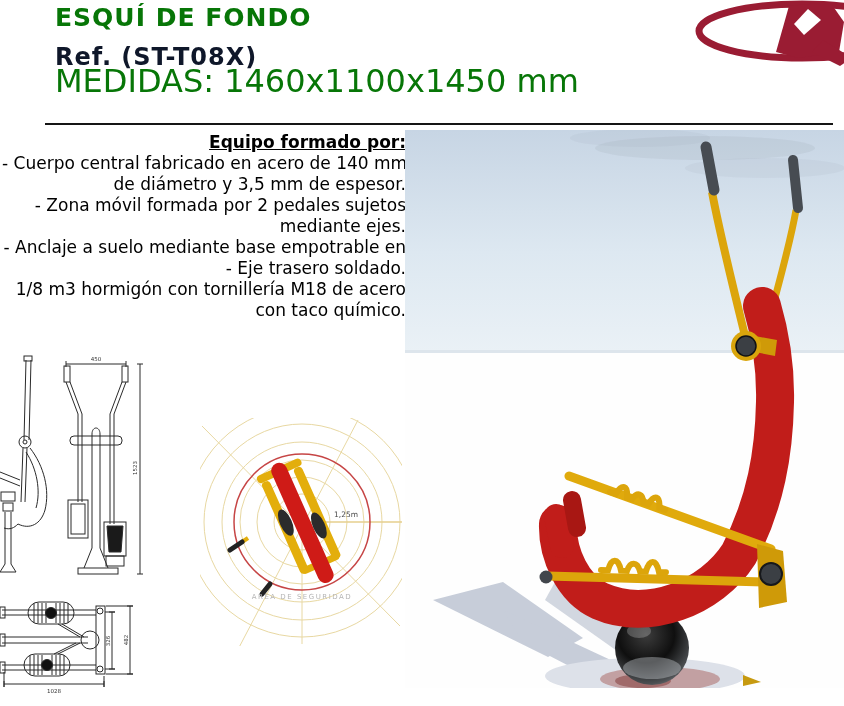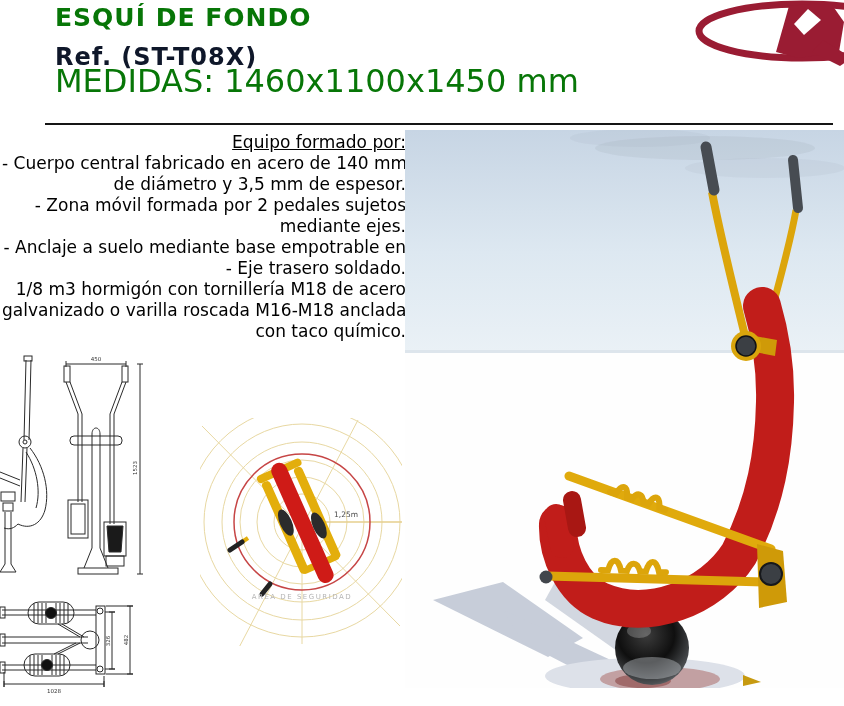--- a/index.html
+++ b/index.html
@@ -5,21 +5,21 @@
   html,body{margin:0;padding:0;background:#fff;}
   #page{position:relative;width:844px;height:706px;background:#ffffff;overflow:hidden;
         font-family:"DejaVu Sans",sans-serif;color:#000;text-align:right;}
   .abs{position:absolute;}
   .title-main{left:55px;top:3px;font-size:25px;font-weight:700;color:#077607;letter-spacing:1px;}
   .title-ref{left:55px;top:33px;font-size:24px;font-weight:700;color:#0f172a;letter-spacing:1px;margin-top:10px;}
   .title-med{left:55px;top:62px;font-size:32px;font-weight:400;color:#077607;}
   .logo{left:690px;top:0px;width:160px;height:66px;}
   .hrule{left:45px;top:123px;width:788px;height:2px;background:#151515;}
   .desc{left:2px;top:132px;width:404px;font-size:17px;line-height:21px;}
-  .desc .hd{font-weight:400;text-decoration:underline;white-space:nowrap;}
+  .desc .hd{font-weight:700;text-decoration:underline;white-space:nowrap;}
   .desc .ln{white-space:nowrap;}
   .photo{left:405px;top:130px;width:439px;height:558px;}
   .views{left:0px;top:352px;width:205px;height:238px;}
   .topview{left:200px;top:418px;width:202px;height:228px;}
   .planview{left:0px;top:582px;width:160px;height:124px;}
   svg{display:block;}
   .lnart{stroke:#2a2a2a;stroke-width:1;fill:none;}
   .dim{font-size:5.5px;fill:#333;font-family:"DejaVu Sans",sans-serif;}
   .radius-lbl{font-size:7.5px;fill:#4a4a4a;font-family:"DejaVu Sans",sans-serif;}
   .caption{font-size:7px;fill:#b5b5b5;letter-spacing:1.5px;font-family:"DejaVu Sans",sans-serif;}
@@ -44,21 +44,20 @@
 
   <div class="abs desc">
     <div class="hd">Equipo formado por:</div>
     <div class="ln">- Cuerpo central fabricado en acero de 140 mm</div>
     <div class="ln">de diámetro y 3,5 mm de espesor.</div>
     <div class="ln">- Zona móvil formada por 2 pedales sujetos</div>
     <div class="ln">mediante ejes.</div>
     <div class="ln">- Anclaje a suelo mediante base empotrable en</div>
     <div class="ln">- Eje trasero soldado.</div>
     <div class="ln">1/8 m3 hormigón con tornillería M18 de acero</div>
-    <div class="ln">galvanizado o varilla roscada M16-M18 anclada</div>
     <div class="ln">con taco químico.</div>
   </div>
 
   <svg class="abs photo" viewBox="0 0 439 558">
     <defs>
       <linearGradient id="sky" x1="0" y1="0" x2="0" y2="1">
         <stop offset="0" stop-color="#c7d5e4"></stop>
         <stop offset="0.55" stop-color="#dde8f1"></stop>
         <stop offset="1" stop-color="#eaf1f6"></stop>
       </linearGradient>

